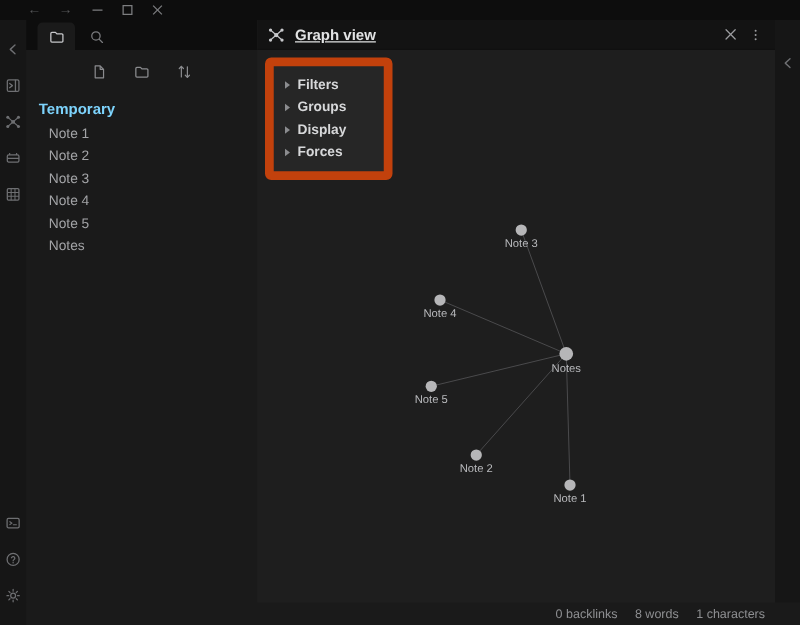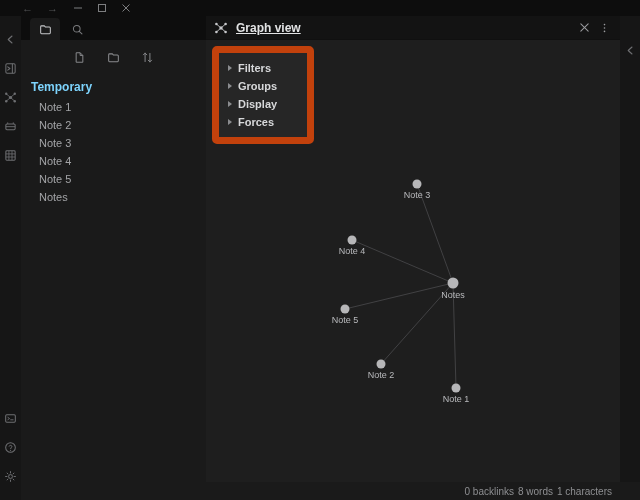--- a/index.html
+++ b/index.html
@@ -296,21 +296,21 @@
   .statusbar {
     position: absolute;
     left: 21px;
     bottom: 0;
     width: 619px;
     height: 18px;
     background: #1a1a1a;
     display: flex;
     align-items: center;
     justify-content: flex-end;
-    gap: 4px;
+    gap: 14px;
     padding-right: 28px;
     box-sizing: border-box;
     font-size: 10px;
     color: #8e8f92;
   }
   .node-label {
     font-size: 9px;
     fill: #b9babd;
     text-anchor: middle;
     font-family: "Liberation Sans", sans-serif;

